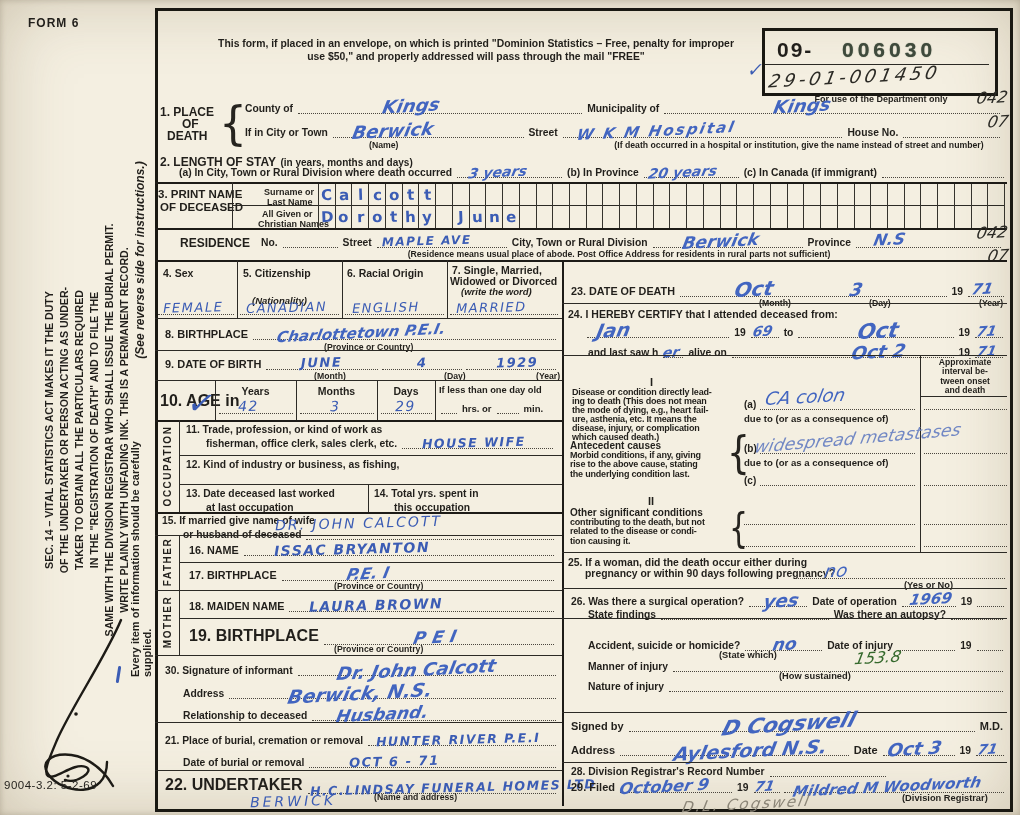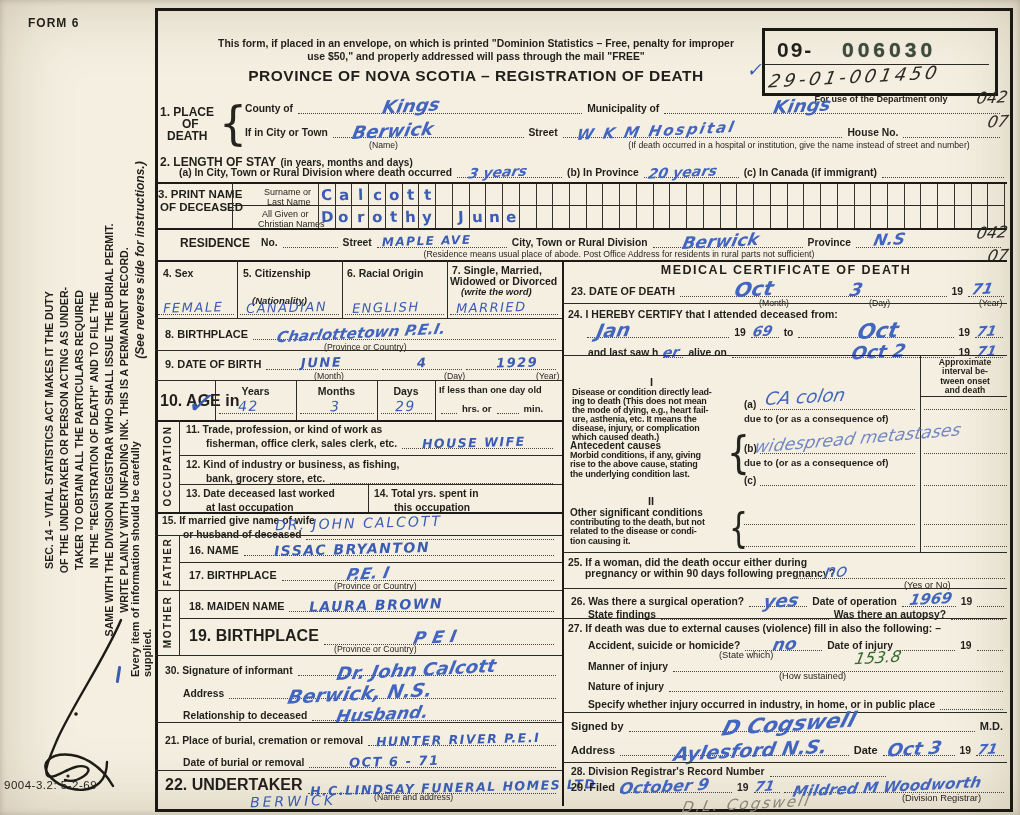--- a/index.html
+++ b/index.html
@@ -11,21 +11,21 @@
   .it{font-style:italic;}
   .ctr{text-align:center;}
   .hl{position:absolute;background:#1d1b17;height:2px;}
   .hl1{position:absolute;background:#2c2a25;height:1px;}
   .vl{position:absolute;background:#1d1b17;width:2px;}
   .vl1{position:absolute;background:#2c2a25;width:1px;}
   .frow{position:absolute;display:flex;align-items:flex-end;font-size:10.3px;font-weight:bold;}
   .frow .t{white-space:nowrap;padding:0 3px;}
   .d{border-bottom:1.4px dotted #4a463e;height:13px;position:relative;margin:0 2px;}
   .dseg{position:absolute;border-bottom:1.4px dotted #4a463e;height:0;}
-  .sub{position:absolute;font-size:8.7px;font-weight:normal;white-space:nowrap;padding-left:24px;}
+  .sub{position:absolute;font-size:8.7px;font-weight:bold;white-space:nowrap;padding-left:24px;}
   .hw{position:absolute;font-family:"DejaVu Sans",sans-serif;color:#3b5cb4;white-space:nowrap;
       font-size:13px;letter-spacing:1.5px;transform:rotate(-1.5deg);}
   .hwc{position:absolute;font-family:"DejaVu Sans",sans-serif;color:#4265c0;white-space:nowrap;
       font-size:15px;font-style:italic;transform:skewX(-14deg) rotate(-3deg);}
   .gridrow{position:absolute;display:flex;border-left:1.3px solid #35332d;height:22px;box-sizing:border-box;}
   .gc{box-sizing:border-box;border-right:1.3px solid #35332d;flex:1;display:flex;
       align-items:center;justify-content:center;overflow:visible;}
   .gl{font-family:"DejaVu Sans",sans-serif;color:#3b5cb4;font-size:15px;font-style:normal;
       transform:rotate(-2deg);font-weight:bold;}
   .vtext{position:absolute;transform:rotate(-90deg);display:flex;align-items:center;justify-content:center;}
@@ -62,21 +62,20 @@
     <circle cx="61" cy="102" r="1.8" fill="#1d1b16"></circle>
     <circle cx="53" cy="164" r="1.6" fill="#1d1b16"></circle>
   </svg>
   <div class="abs" style="left:117px;top:666px;width:3px;height:17px;background:#3b5cb4;transform:rotate(9deg);border-radius:2px"></div>
   <div class="abs" style="left:4px;top:779px;font-size:11.5px;letter-spacing:.5px">9004-3.2: 5-2-69</div>
 
   <div class="abs" style="left:155px;top:8px;width:852px;height:798px;border:3px solid #191812"></div>
 
   <div class="abs b ctr" style="left:196px;top:38px;width:560px;font-size:10.4px">This form, if placed in an envelope, on which is printed "Dominion Statistics – Free, penalty for improper</div>
   <div class="abs b ctr" style="left:196px;top:51px;width:560px;font-size:10.4px">use $50," and properly addressed will pass through the mail "FREE"</div>
-  <div class="abs b ctr" style="left:196px;top:67px;width:560px;font-size:15.5px;letter-spacing:.5px">PROVINCE OF NOVA SCOTIA – REGISTRATION OF DEATH</div>
 
   <div class="abs" style="left:762px;top:28px;width:230px;height:62px;border:3px solid #191812"></div>
   <span class="abs b" style="left:777px;top:38px;font-size:21px;letter-spacing:2px">09-</span>
   <span class="abs b" style="left:842px;top:38px;font-size:21px;letter-spacing:4px;color:#3f4a3c;text-shadow:0 0 1px #5c6b57">006030</span>
   <div class="hl1" style="left:765px;top:64px;width:224px"></div>
   <i class="hwc" style="left:770px;top:66px;font-size:18px;letter-spacing:3.5px;color:#2b2a25">29-01-001450</i>
   <i class="hwc" style="left:748px;top:58px;font-size:19px;color:#3b5cb4">✓</i>
   <div class="abs b ctr" style="left:768px;top:94px;width:226px;font-size:9px">For use of the Department only</div>
   <i class="hwc" style="left:977px;top:88px;font-size:16px;color:#2b2a25">042</i>
   <i class="hwc" style="left:988px;top:112px;font-size:16px;color:#2b2a25">07</i>
@@ -361,24 +360,20 @@
   </div>
   <span class="abs b" style="left:186px;top:424px;font-size:10.3px">11. Trade, profession, or kind of work as</span>
   <div class="frow" style="left:203px;top:434px;width:352px;height:15px">
     <span class="t">fisherman, office clerk, sales clerk, etc.</span>
     <span class="d" style="flex:1">
       <i class="hw" style="left:20px;bottom:-2px;font-size:12.5px">HOUSE WIFE</i>
     </span>
   </div>
   <div class="hl1" style="left:179px;top:455px;width:383px"></div>
   <span class="abs b" style="left:186px;top:459px;font-size:10.3px">12. Kind of industry or business, as fishing,</span>
-  <div class="frow" style="left:203px;top:469px;width:352px;height:15px">
-    <span class="t">bank, grocery store, etc.</span>
-    <span class="d" style="flex:1"></span>
-  </div>
   <div class="hl1" style="left:179px;top:484px;width:383px"></div>
   <span class="abs b" style="left:186px;top:488px;font-size:10.3px">13. Date deceased last worked</span>
   <div class="frow" style="left:203px;top:498px;width:158px;height:15px">
     <span class="t">at last occupation</span>
     <span class="d" style="flex:1"></span>
   </div>
   <div class="vl1" style="left:368px;top:484px;height:28px"></div>
   <span class="abs b" style="left:374px;top:488px;font-size:10.3px">14. Total yrs. spent in</span>
   <div class="frow" style="left:391px;top:498px;width:162px;height:15px">
     <span class="t">this occupation</span>
@@ -470,21 +465,20 @@
 
   <div class="frow" style="left:162px;top:778px;width:396px;height:16px">
     <span class="t" style="font-size:16px">22. UNDERTAKER</span>
     <span class="d" style="flex:1">
       <i class="hw" style="left:2px;bottom:-2px;font-size:12.5px">H.C.LINDSAY FUNERAL HOMES LTD</i>
     </span>
   </div>
   <span class="sub" style="left:350px;top:792px">(Name and address)</span>
   <i class="hw" style="left:250px;top:793px;font-size:14px;letter-spacing:3px">BERWICK</i>
 
-  <div class="abs b ctr" style="left:562px;top:263px;width:448px;font-size:12.5px;letter-spacing:1.5px">MEDICAL CERTIFICATE OF DEATH</div>
 
   <div class="frow" style="left:568px;top:281px;width:438px;height:16px">
     <span class="t" style="font-size:10.8px">23. DATE OF DEATH</span>
     <span class="d" style="flex:1">
       <i class="hwc" style="left:55px;bottom:-5px;font-size:20px">Oct</i>
       <i class="hwc" style="left:170px;bottom:-4px;font-size:18px">3</i>
     </span>
     <span class="t">19</span>
     <span class="d" style="width:36px">
       <i class="hwc" style="left:4px;bottom:-2px;font-size:15px">71</i>
@@ -600,21 +594,20 @@
     <span class="d" style="width:36px"></span>
   </div>
   <div class="frow" style="left:585px;top:605px;width:420px;height:15px">
     <span class="t">State findings</span>
     <span class="d" style="flex:1"></span>
     <span class="t">Was there an autopsy?</span>
     <span class="d" style="width:52px"></span>
   </div>
   <div class="hl1" style="left:562px;top:618px;width:445px"></div>
 
-  <span class="abs b" style="left:568px;top:623px;font-size:10.4px">27. If death was due to external causes (violence) fill in also the following: –</span>
   <div class="frow" style="left:585px;top:636px;width:420px;height:15px">
     <span class="t">Accident, suicide or homicide?</span>
     <span class="d" style="width:105px">
       <i class="hwc" style="left:28px;bottom:-4px;font-size:17px">no</i>
     </span>
     <span class="t">Date of injury</span>
     <span class="d" style="width:78px"></span>
     <span class="t">19</span>
     <span class="d" style="width:36px"></span>
   </div>
@@ -622,24 +615,20 @@
   <div class="frow" style="left:585px;top:657px;width:420px;height:15px">
     <span class="t">Manner of injury</span>
     <span class="d" style="flex:1"></span>
   </div>
   <span class="sub" style="left:755px;top:671px;font-size:9.3px">(How sustained)</span>
   <i class="hwc" style="left:855px;top:648px;font-size:16px;color:#35692c">153.8</i>
   <div class="frow" style="left:585px;top:677px;width:420px;height:15px">
     <span class="t">Nature of injury</span>
     <span class="d" style="flex:1"></span>
   </div>
-  <div class="frow" style="left:585px;top:695px;width:420px;height:15px">
-    <span class="t">Specify whether injury occurred in industry, in home, or in public place</span>
-    <span class="d" style="flex:1"></span>
-  </div>
   <div class="hl1" style="left:562px;top:712px;width:445px"></div>
 
   <div class="frow" style="left:568px;top:716px;width:438px;height:16px">
     <span class="t" style="font-size:11px">Signed by</span>
     <span class="d" style="flex:1">
       <i class="hwc" style="left:95px;bottom:-5px;font-size:21px;transform:skewX(-20deg) rotate(-4deg)">D Cogswell</i>
     </span>
     <span class="t" style="font-size:11px">M.D.</span>
   </div>
   <div class="frow" style="left:568px;top:740px;width:438px;height:16px">

